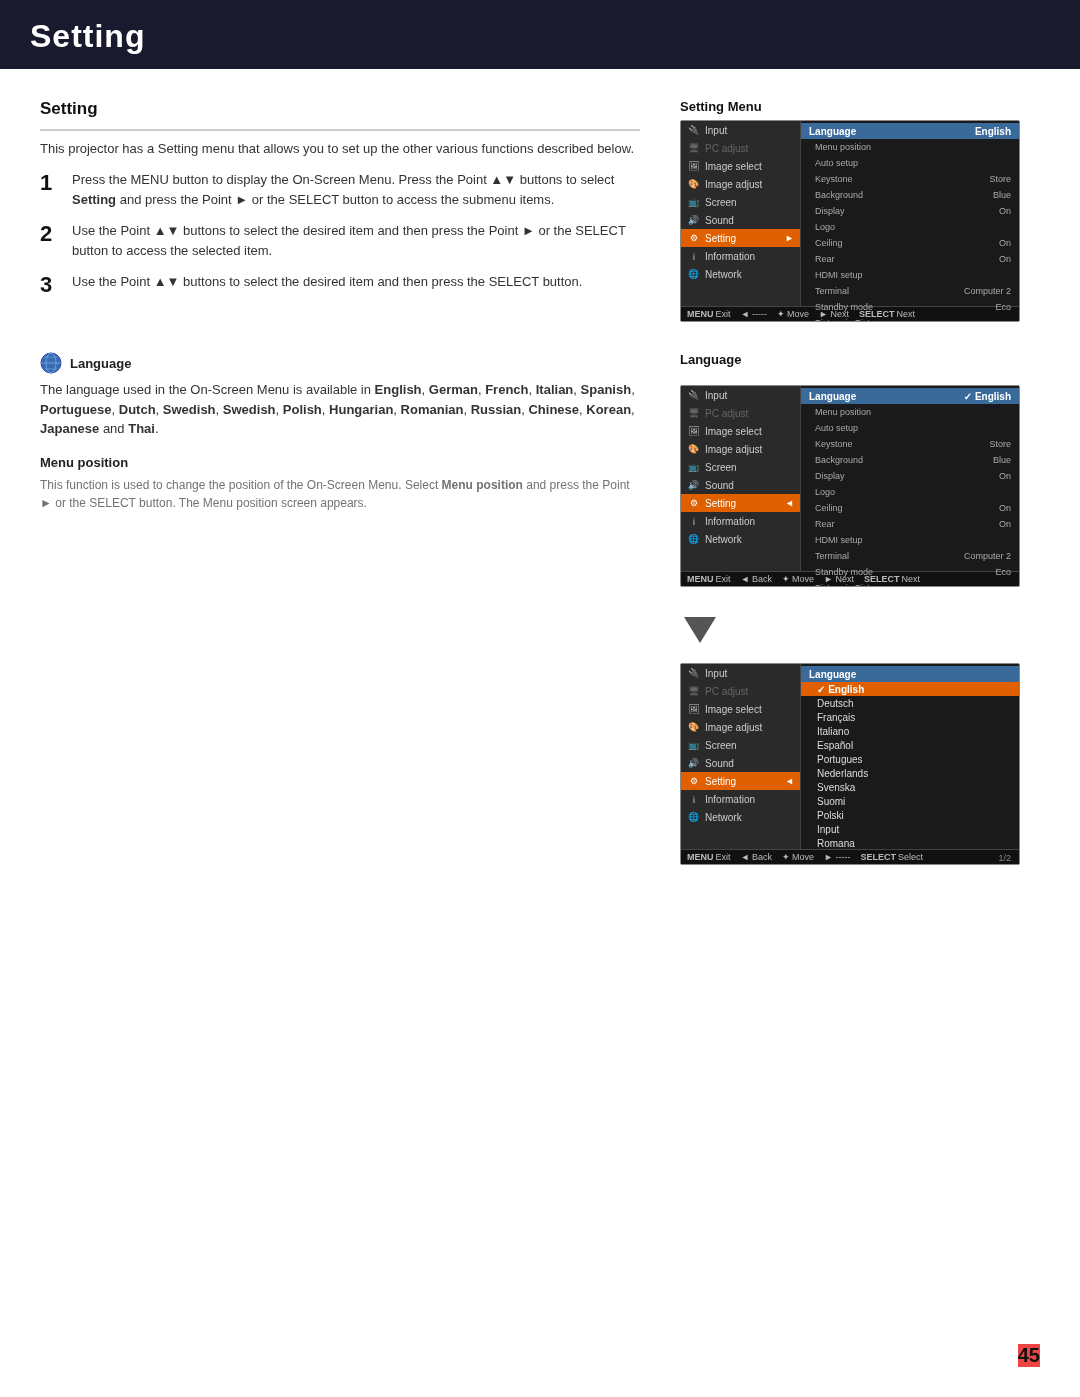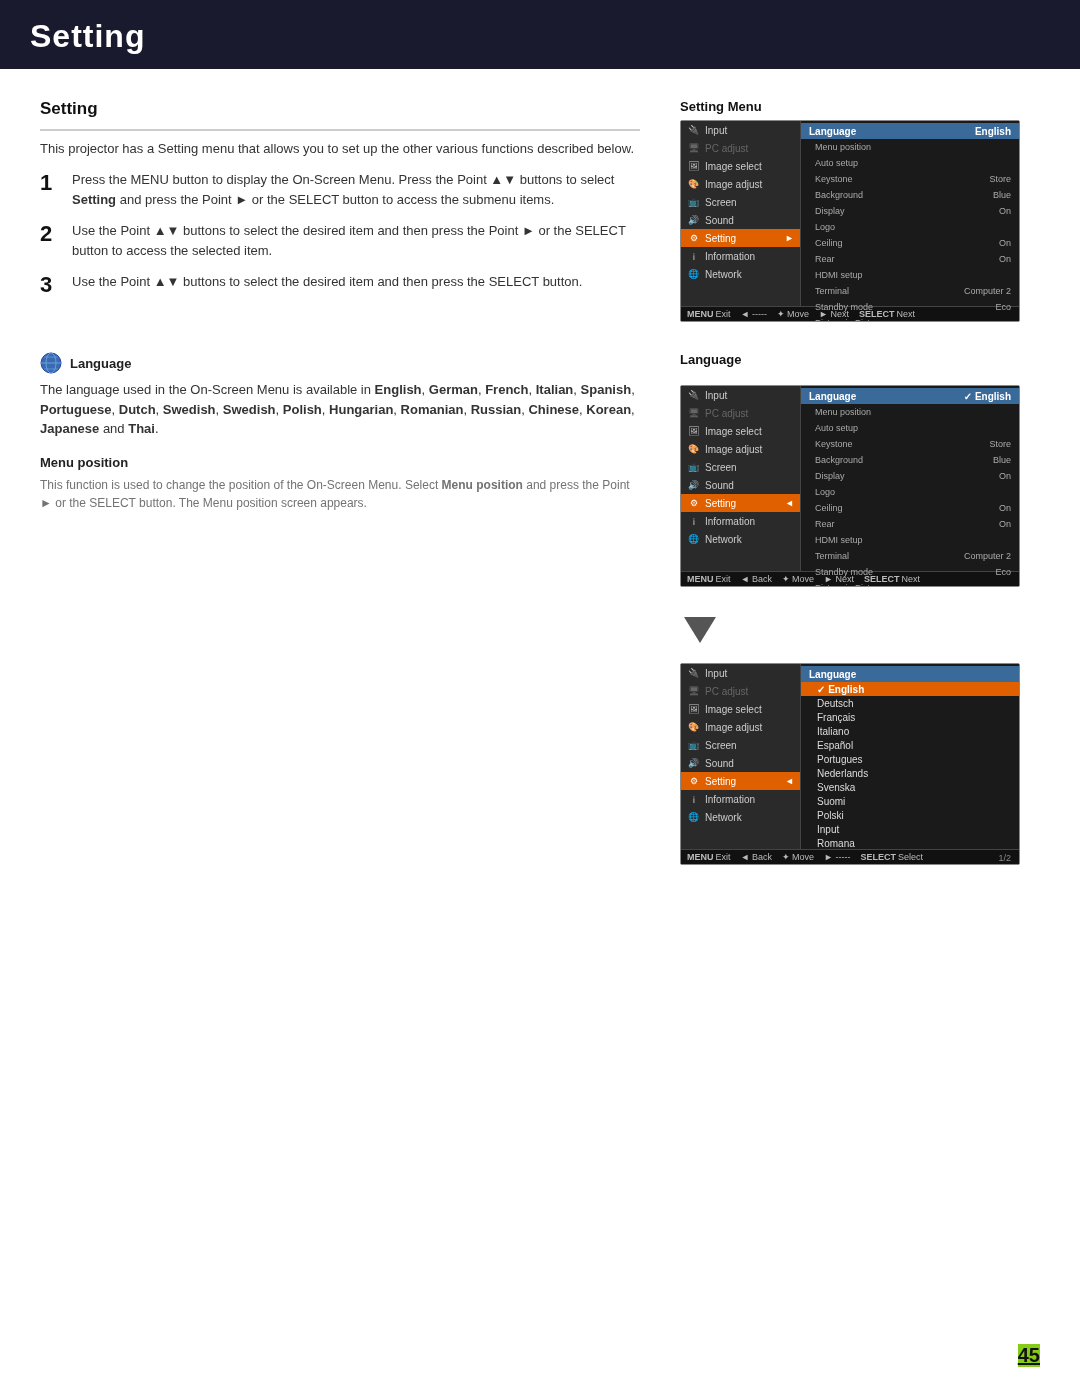--- a/index.html
+++ b/index.html
@@ -216,22 +216,21 @@
       color: #555;
     }
 
     .page-number {
       position: absolute;
       bottom: 30px;
       right: 40px;
       font-size: 18px;
       font-weight: bold;
       color: #111;
-      background: #84cc16;
-      text-decoration: underline;
+      background: #ef4444;
     }
     .page-wrapper {
       position: relative;
       min-height: 1397px;
       border-radius: 31px;
     }
 
     .divider-line {
       border: none;
       border-top: 2px solid #ccc;

